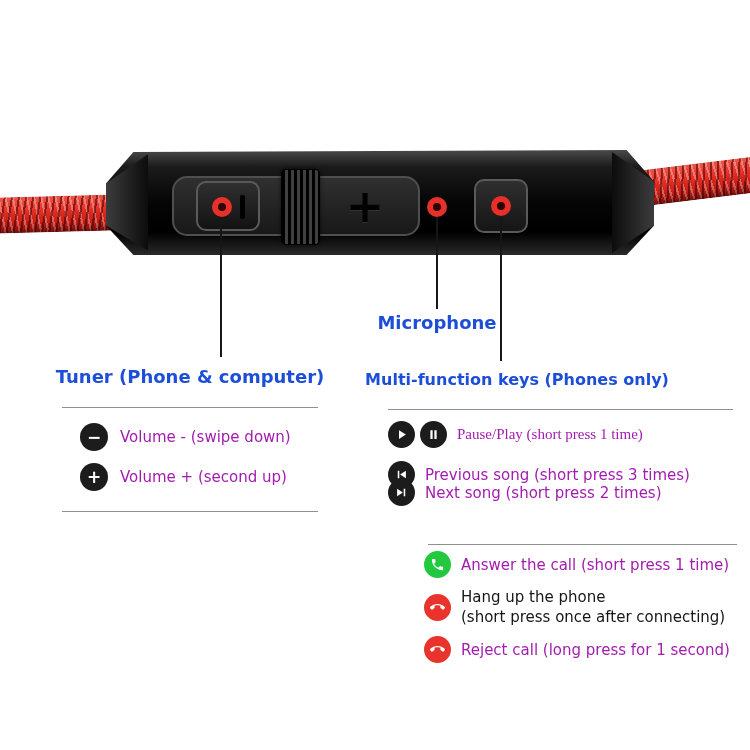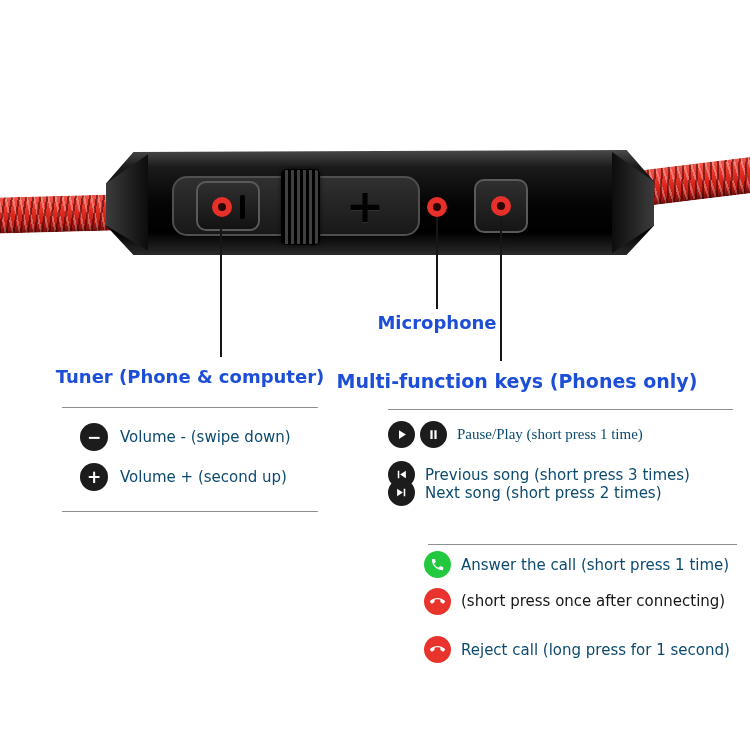--- a/index.html
+++ b/index.html
@@ -65,30 +65,30 @@
   .dot-mic{left:427px;top:197px;}
   .dot-mfk{left:491px;top:196px;}
   .callout-line{position:absolute;width:2px;background:#161616;z-index:5;}
   .line-tuner{left:220px;top:217px;height:140px;}
   .line-mic{left:436px;top:217px;height:92px;}
   .line-mfk{left:500px;top:217px;height:144px;}
   
   .heading{position:absolute;font-weight:700;color:#1d4ed8;white-space:nowrap;z-index:6;}
   .heading-mic{left:437px;top:312px;transform:translateX(-50%);font-size:18px;}
   .heading-tuner{left:190px;top:366px;transform:translateX(-50%);font-size:18px;}
-  .heading-mfk{left:517px;top:370px;transform:translateX(-50%);font-size:19px;}
+  .heading-mfk{left:517px;top:370px;transform:translateX(-50%);font-size:16px;}
   
   .hr{position:absolute;height:1px;background:#8f8f8f;z-index:6;}
   .hr-tuner-top{left:62px;top:407px;width:256px;}
   .hr-tuner-bottom{left:62px;top:511px;width:256px;}
   .hr-mfk-top{left:388px;top:409px;width:345px;}
   .hr-mfk-mid{left:428px;top:544px;width:309px;}
   
   .row{position:absolute;display:flex;align-items:center;z-index:6;}
-  .row-text{font-size:15px;color:#0c4a6e;white-space:nowrap;}
+  .row-text{font-size:15px;color:#a21caf;white-space:nowrap;}
   .row-text-2line{font-size:15px;color:#161616;line-height:1.3;white-space:nowrap;}
   .circle{
     width:28px;height:28px;border-radius:50%;background:#1c1c1c;flex:0 0 auto;
     display:flex;align-items:center;justify-content:center;color:#fff;
   }
   .circle.small{width:27px;height:27px;}
   .circle.green{background:#22c93e;}
   .circle.red{background:#e8342c;}
   .circle svg{width:15px;height:15px;display:block;}
   .glyph{font-size:17px;font-weight:700;line-height:1;}
@@ -194,20 +194,21 @@
   </div>
   <div class="row row-call-2">
     <div class="circle small red">
       <svg viewBox="0 0 24 24">
           <g transform="rotate(135 12 12)">
             <path d="M6.62 10.79c1.44 2.83 3.76 5.14 6.59 6.59l2.2-2.21c.27-.27.67-.36 1.02-.24 1.12.37 2.33.57 3.57.57.55 0 1 .45 1 1V20c0 .55-.45 1-1 1-9.39 0-17-7.61-17-17 0-.55.45-1 1-1h3.5c.55 0 1 .45 1 1 0 1.25.2 2.45.57 3.57.11.35.03.74-.25 1.02l-2.2 2.2z" fill="#fff"></path>
           </g>
         </svg>
     </div>
     <div class="row-text-2line gap10">
+      <div>Hang up the phone</div>
       <div>(short press once after connecting)</div>
     </div>
   </div>
   <div class="row row-call-3">
     <div class="circle small red">
       <svg viewBox="0 0 24 24">
           <g transform="rotate(135 12 12)">
             <path d="M6.62 10.79c1.44 2.83 3.76 5.14 6.59 6.59l2.2-2.21c.27-.27.67-.36 1.02-.24 1.12.37 2.33.57 3.57.57.55 0 1 .45 1 1V20c0 .55-.45 1-1 1-9.39 0-17-7.61-17-17 0-.55.45-1 1-1h3.5c.55 0 1 .45 1 1 0 1.25.2 2.45.57 3.57.11.35.03.74-.25 1.02l-2.2 2.2z" fill="#fff"></path>
           </g>
         </svg>

